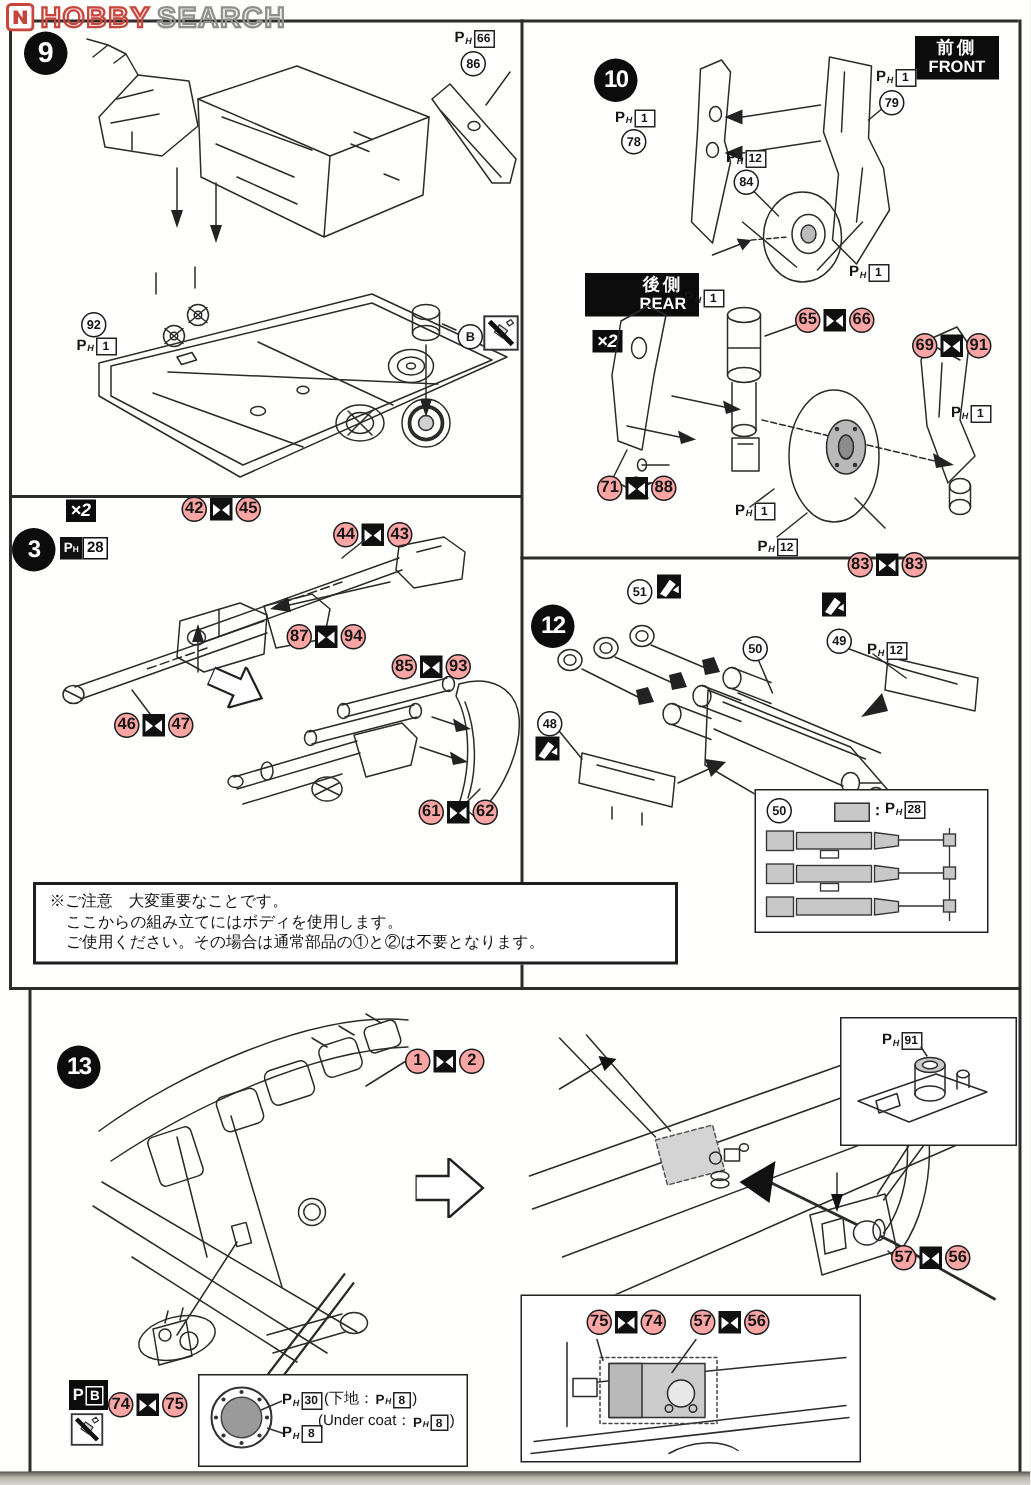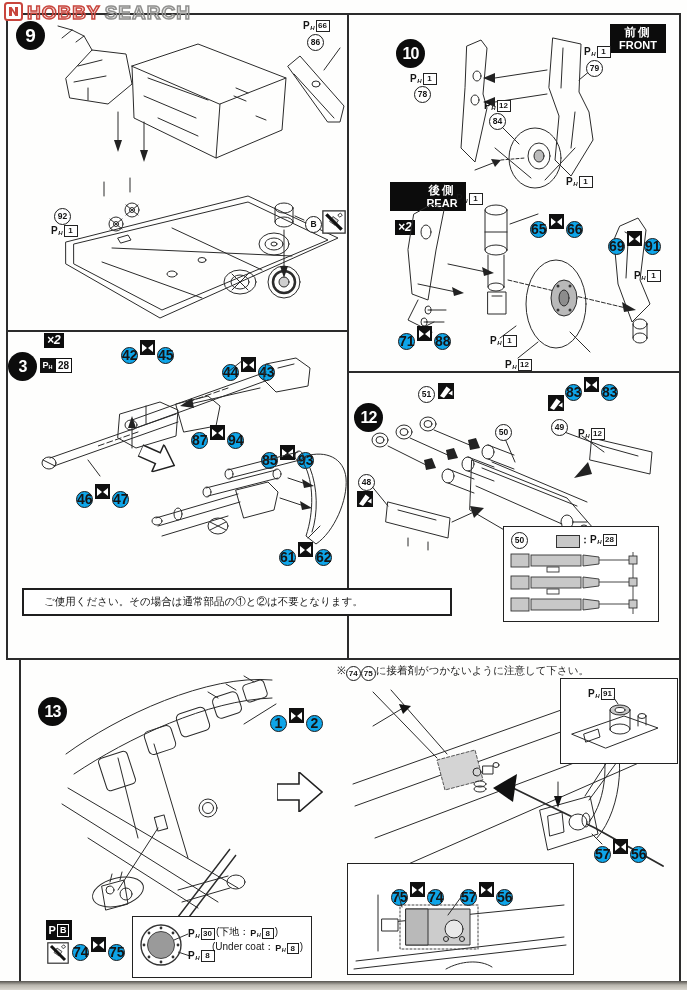--- a/index.html
+++ b/index.html
@@ -4,22 +4,22 @@
 <style>
   html,body{margin:0;padding:0;background:#e9e7e2;}
   #sheet{position:relative;width:687px;height:990px;background:#fefefd;overflow:hidden;
          font-family:"Liberation Sans",sans-serif;color:#151515;}
   .ln{position:absolute;background:#2c2c2c;}
   
   .cn{position:absolute;width:15px;height:15px;border:1.3px solid #1c1c1c;border-radius:50%;background:#fff;
       font-weight:bold;font-size:8.5px;line-height:15px;text-align:center;}
   
   .pair{position:absolute;display:flex;align-items:center;gap:2px;}
-  .pair .c{width:15px;height:15px;border:1.3px solid #1c1c1c;border-radius:50%;background:#0ea5e9;
-      font-weight:bold;font-size:14px;line-height:15px;text-align:center;margin-top:16px;}
+  .pair .c{width:15px;height:15px;border:1.3px solid #1c1c1c;border-radius:50%;background:#fca5a5;
+      font-weight:bold;font-size:11px;line-height:15px;text-align:center;}
   .bt{width:15px;height:15px;background:#101010;display:flex;align-items:center;justify-content:center;flex:none;}
   .bt i{display:block;width:0;height:0;border-top:4.5px solid transparent;border-bottom:4.5px solid transparent;}
   .bt .l{border-left:5.5px solid #fff;margin-right:.5px;}
   .bt .r{border-right:5.5px solid #fff;margin-left:.5px;}
   .kn{position:absolute;width:16px;height:16px;background:#101010;}
   .kn svg{display:block;}
   
   .ph{position:absolute;display:flex;align-items:flex-start;}
   .ph .p{font-weight:bold;font-size:10px;line-height:11px;}
   .ph .h{font-weight:bold;font-size:6px;line-height:6px;margin:5px 1px 0 .5px;}
@@ -521,20 +521,22 @@
         <rect x="4" y="48" width="18" height="13" fill="#c8c8c8"></rect>
           <rect x="24" y="49" width="50" height="11" fill="#c8c8c8"></rect>
         <polygon points="76,49 92,51 92,58 76,60" fill="#c8c8c8"></polygon>
           <line x1="92" y1="54" x2="122" y2="54"></line>
         <rect x="122" y="50" width="8" height="8" fill="#c8c8c8"></rect>
       </g>
     </g>
   </svg>
 
   <div class="cbx" style="left:22px;top:588px;width:408px;">
+    <div>※ご注意　大変重要なことです。</div>
+    <div class="ind">ここからの組み立てにはボディを使用します。</div>
     <div class="ind">ご使用ください。その場合は通常部品の①と②は不要となります。</div>
   </div>
 
   <div class="sb two" style="left:38px;top:673px;">13</div>
 
   <svg class="sk" style="left:58px;top:658px;" width="220" height="255" viewBox="0 0 220 255">
     <g stroke="#2b2b2b" fill="none" stroke-width="1" stroke-linecap="round" stroke-linejoin="round">
       <path d="M8,96 C60,58 150,16 214,22"></path>
       <path d="M16,116 C70,80 150,42 214,40"></path>
       <rect x="120" y="52" width="30" height="24" rx="5" transform="rotate(-18 135 64)"></rect>
@@ -567,23 +569,20 @@
       </span>
     <span class="c">2</span>
   </div>
 
   <span style="position:absolute;left:277px;top:772px;">
     <svg width="46" height="40" viewBox="0 0 46 40">
         <polygon points="0,12 22,12 22,0 45,20 22,40 22,28 0,28" fill="#fff" stroke="#222" stroke-width="1.6"></polygon>
       </svg>
   </span>
 
-  <div class="t noteline" style="left:337px;top:663px;">
-    <span>※</span><span class="cni">74</span><span class="cni">75</span><span>に接着剤がつかないように注意して下さい。</span>
-  </div>
 
   <svg class="sk" style="left:345px;top:688px;" width="325" height="190" viewBox="0 0 325 190">
     <g stroke="#2b2b2b" fill="none" stroke-width="1" stroke-linecap="round" stroke-linejoin="round">
       <path d="M8,96 L250,10 M10,118 L260,28 M30,150 L290,52 M36,188 L305,70"></path>
       <path d="M262,26 C282,60 278,120 252,150 M250,38 C266,66 262,112 244,134"></path>
       <path d="M28,38 L58,20"></path>
       <polygon points="92,72 130,62 138,92 100,102" fill="#d4d4d4" stroke="#555" stroke-dasharray="3,2"></polygon>
       <circle cx="132" cy="84" r="4"></circle>
         <rect x="138" y="78" width="10" height="8"></rect>
         <ellipse cx="151" cy="77" rx="3" ry="2.5"></ellipse>

